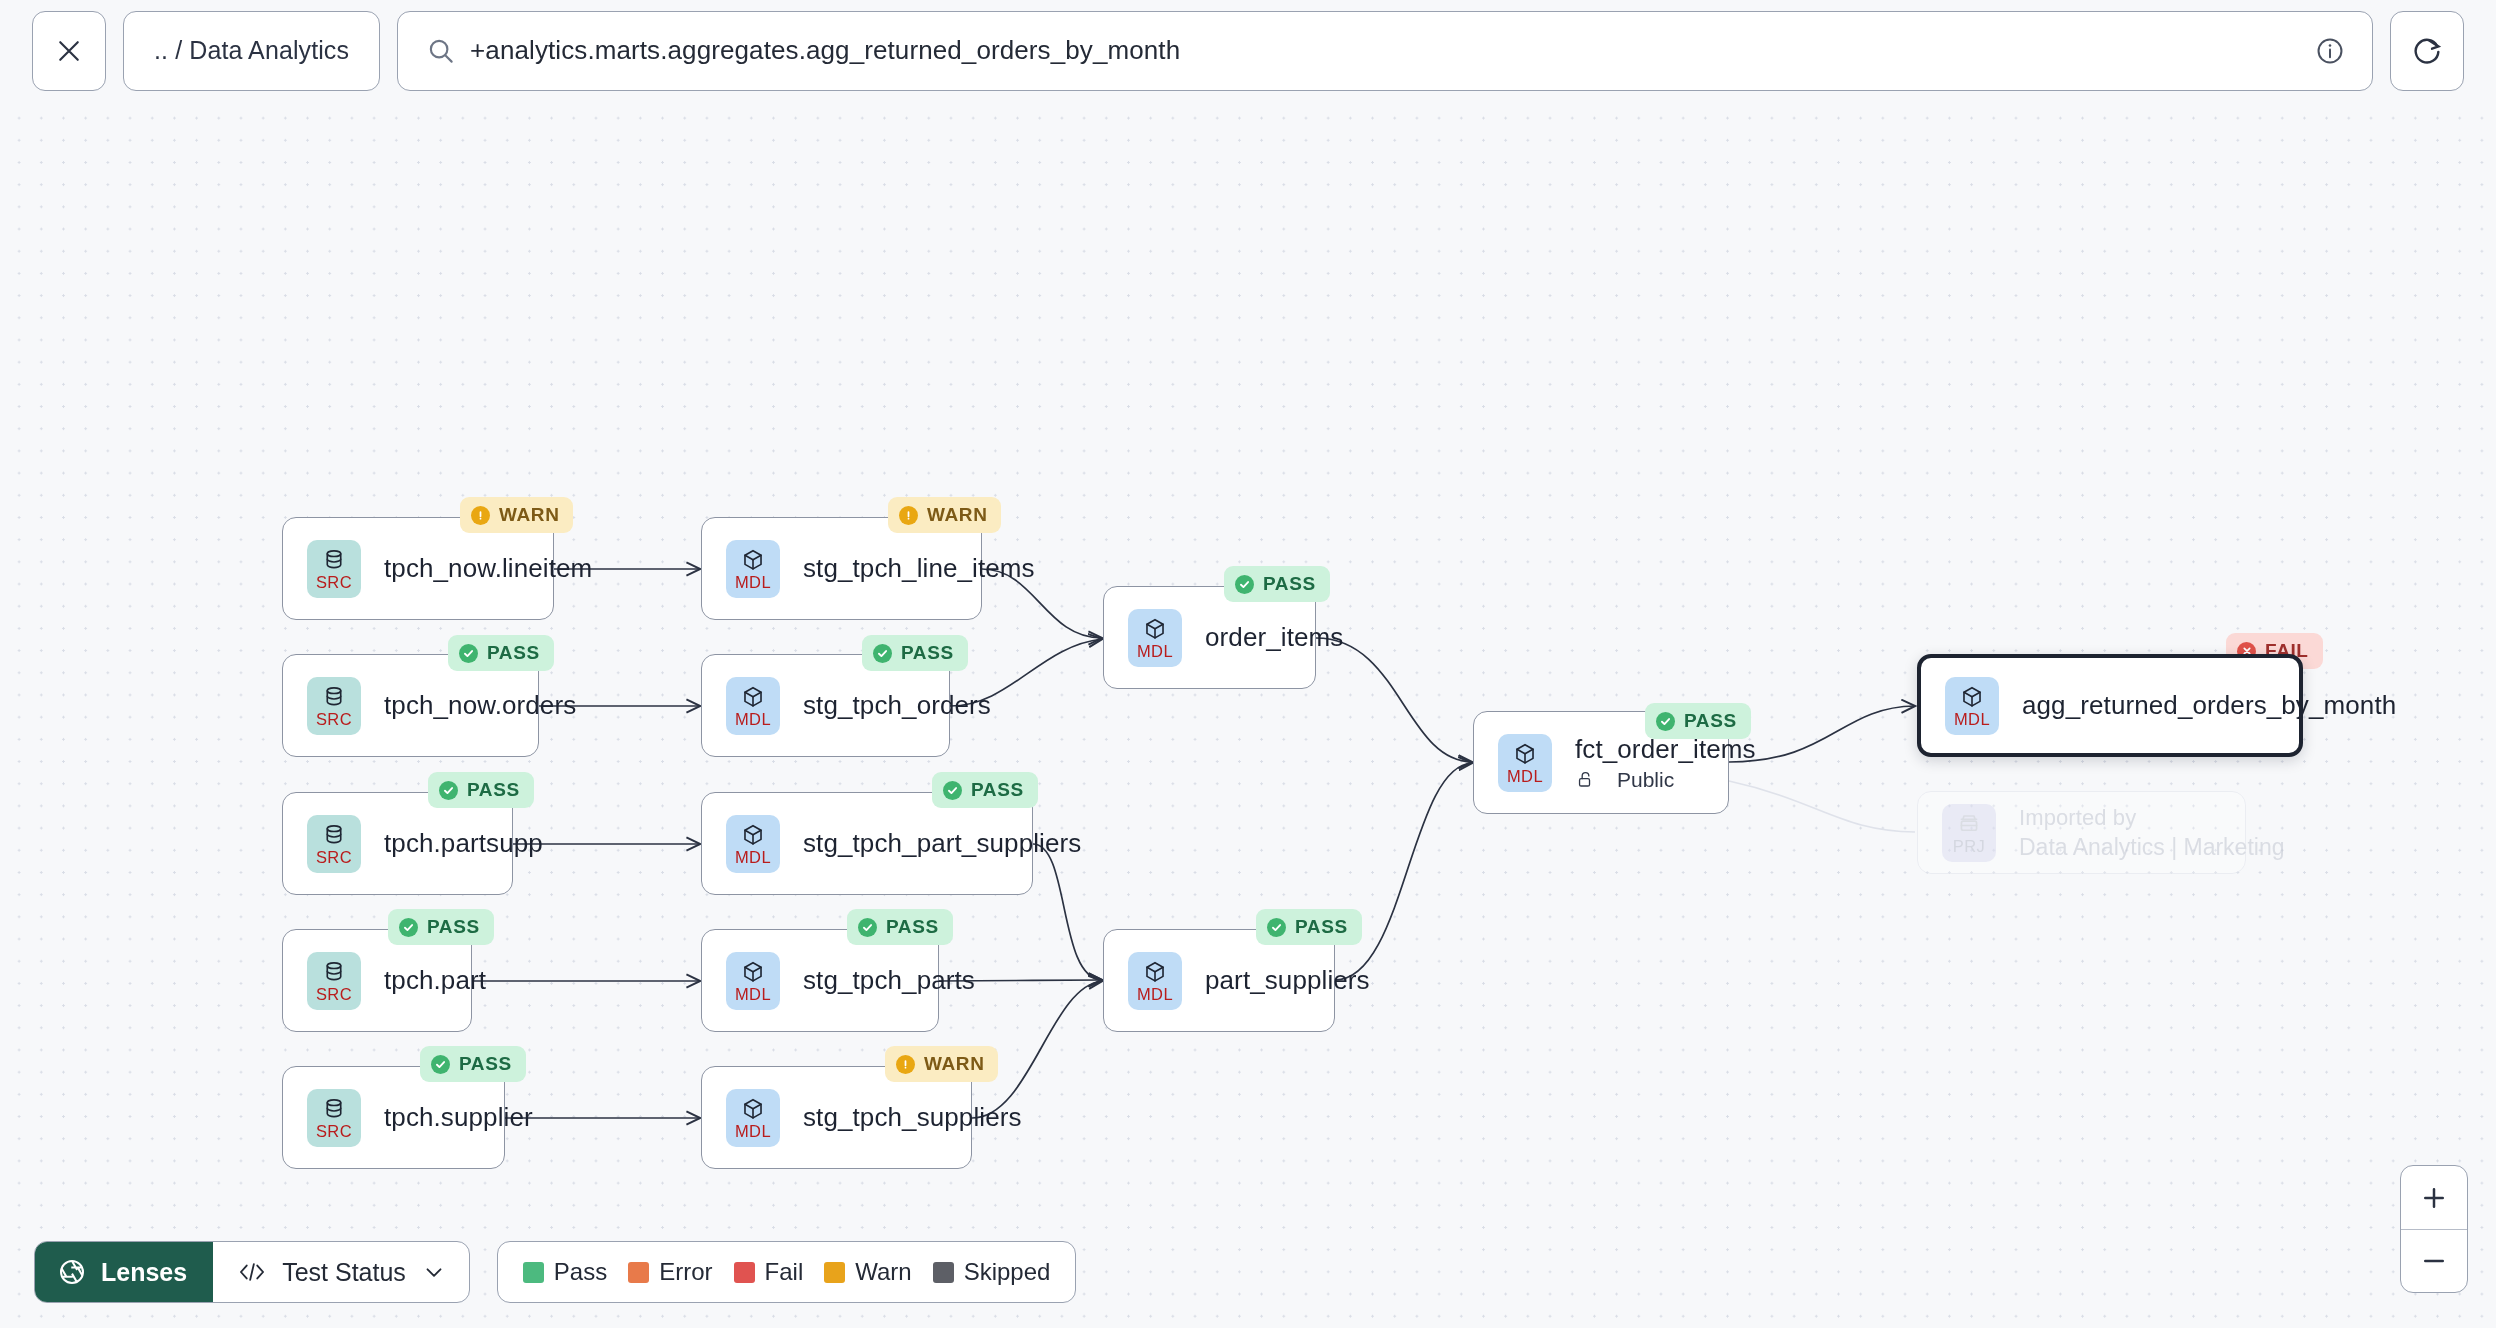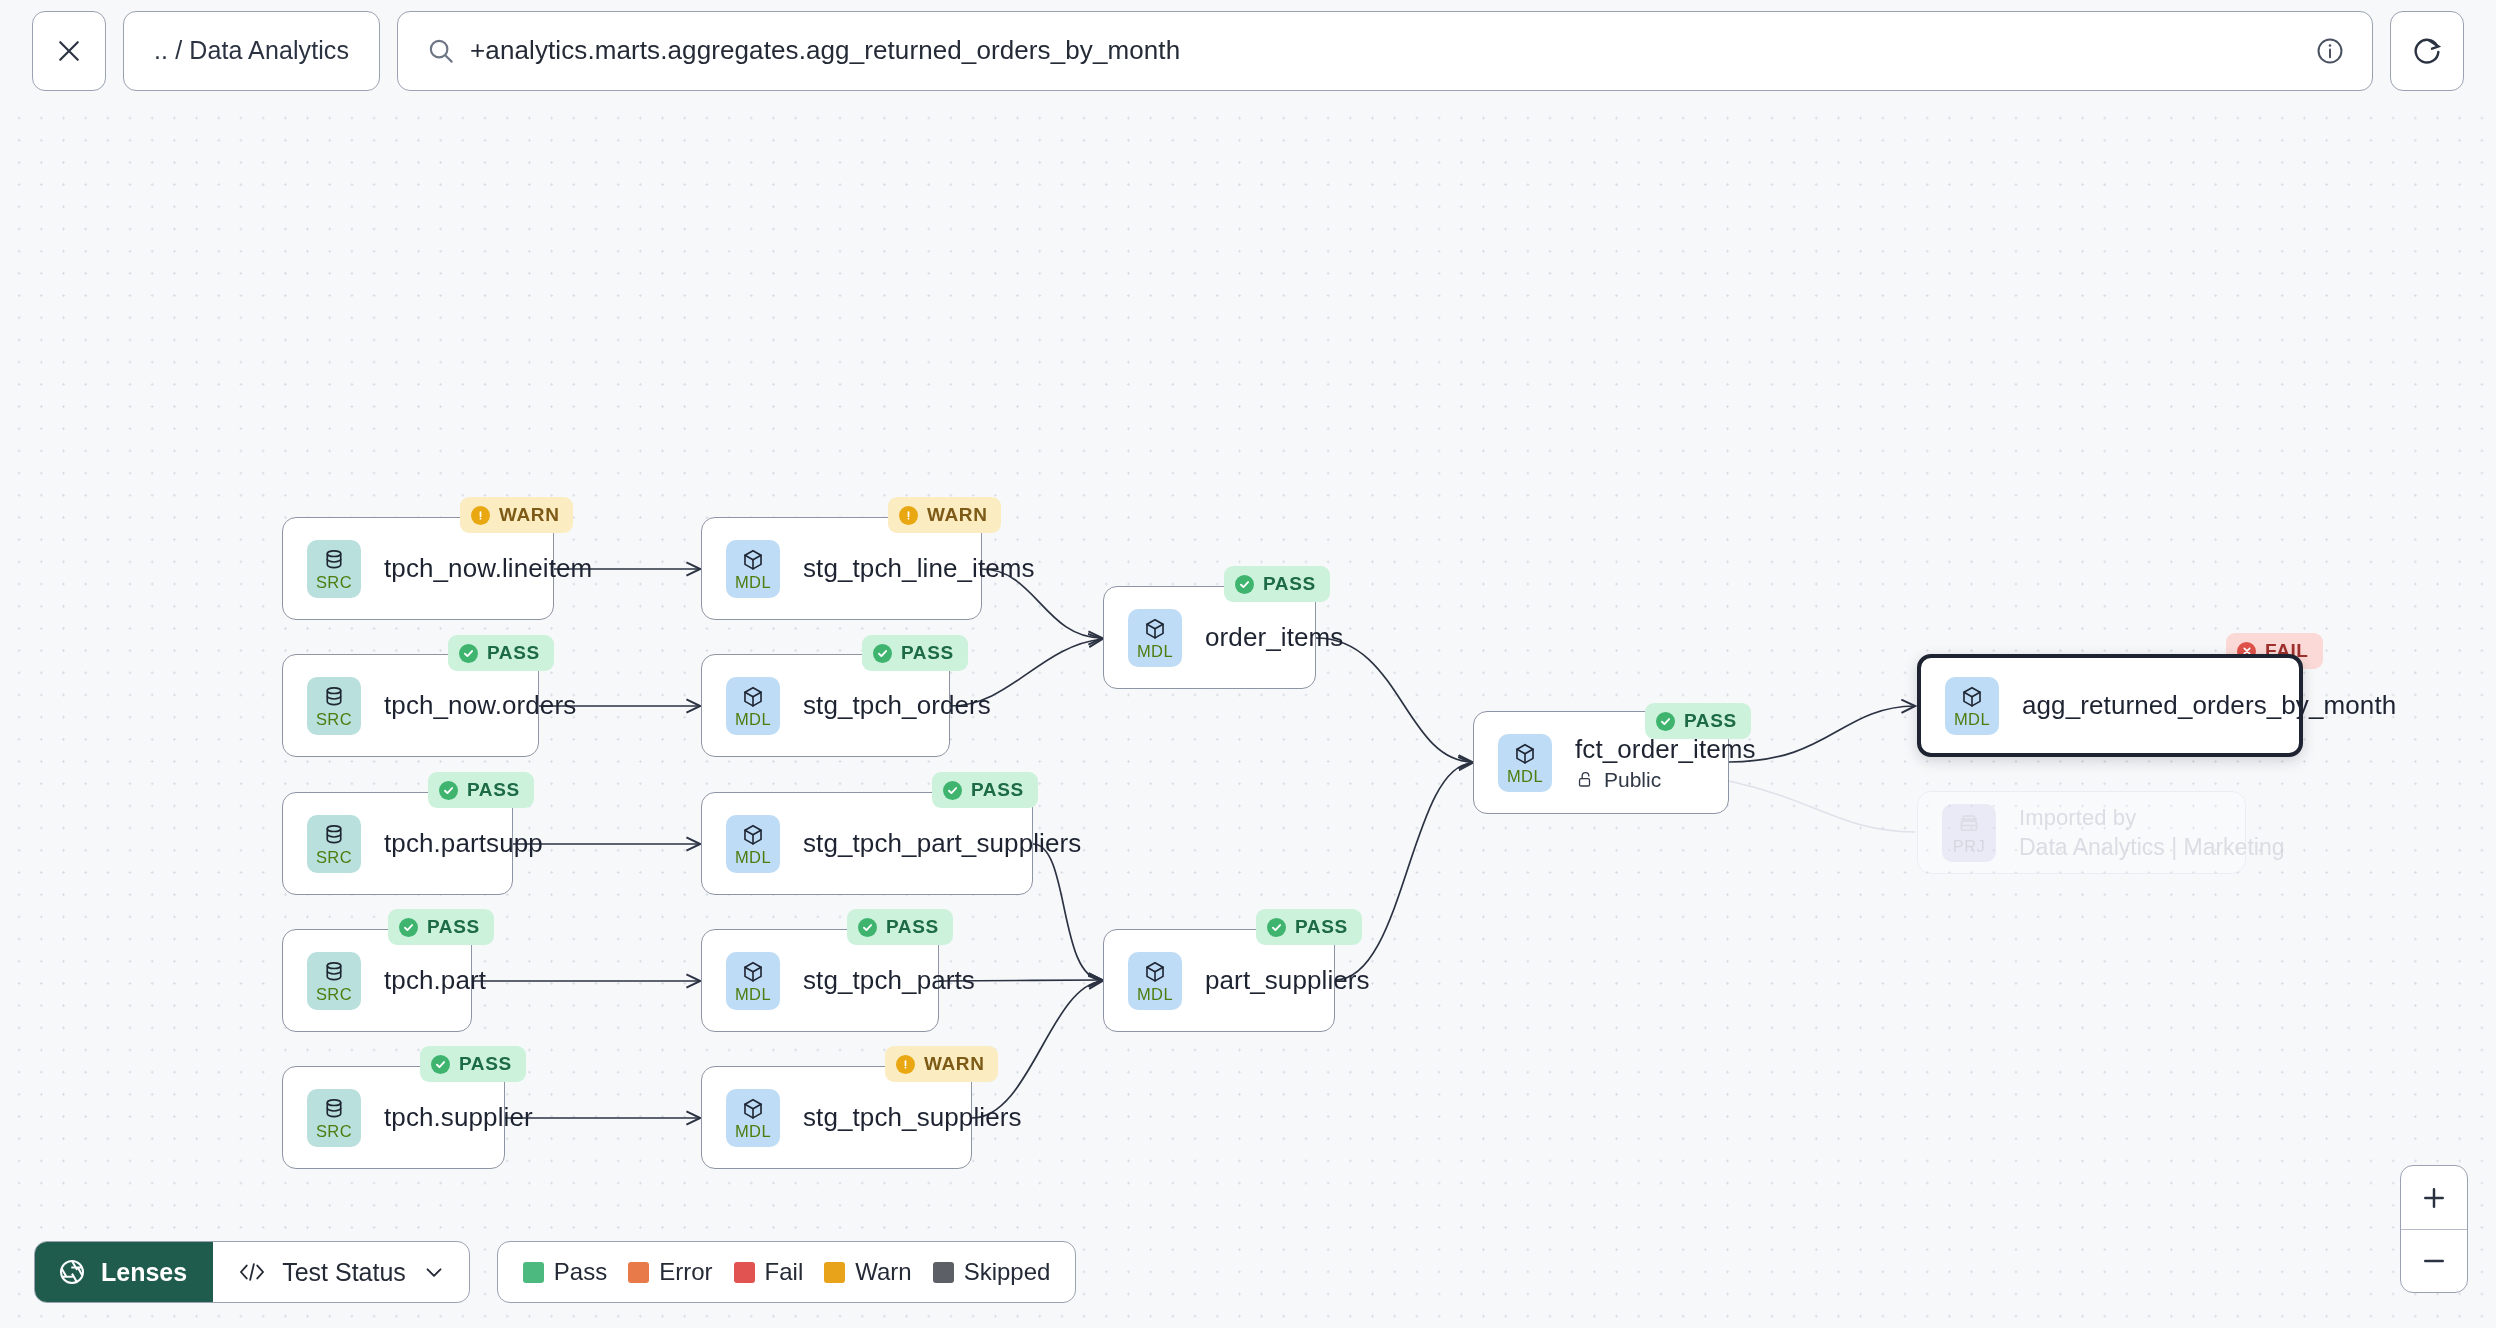--- a/index.html
+++ b/index.html
@@ -92,31 +92,31 @@
     border-radius: 10px;
     display: flex; flex-direction: column;
     align-items: center; justify-content: center;
     gap: 1px;
   }
   .type-badge.src { background: #b9e0dd; }
   .type-badge.mdl { background: #bfdcf6; }
   .type-badge.prj { background: #dedff1; }
   .type-badge .tlabel {
     font-size: 16.5px; font-weight: 500;
-    color: #4d7c0f; letter-spacing: .4px; line-height: 1;
+    color: #b91c1c; letter-spacing: .4px; line-height: 1;
   }
   .type-badge.prj .tlabel { color: #b9bdcc; }
   .node-body { display: flex; flex-direction: column; gap: 3px; min-width:0; }
   .node-title {
     font-size: 26px; color: #1d2331;
     white-space: nowrap; letter-spacing: .1px;
   }
   .node-sub {
     font-size: 21px; color: #303747;
-    display: flex; align-items: center; gap: 8px;
+    display: flex; align-items: center; gap: 21px;
     white-space: nowrap;
   }
   .node.ghost .node-title { color: #c3c7d2; font-size: 22px; }
   .node.ghost .node-sub  { color: #c3c7d2; font-size: 23px; }
 
   
   .pill {
     position: absolute;
     height: 36px;
     border-radius: 9px;

